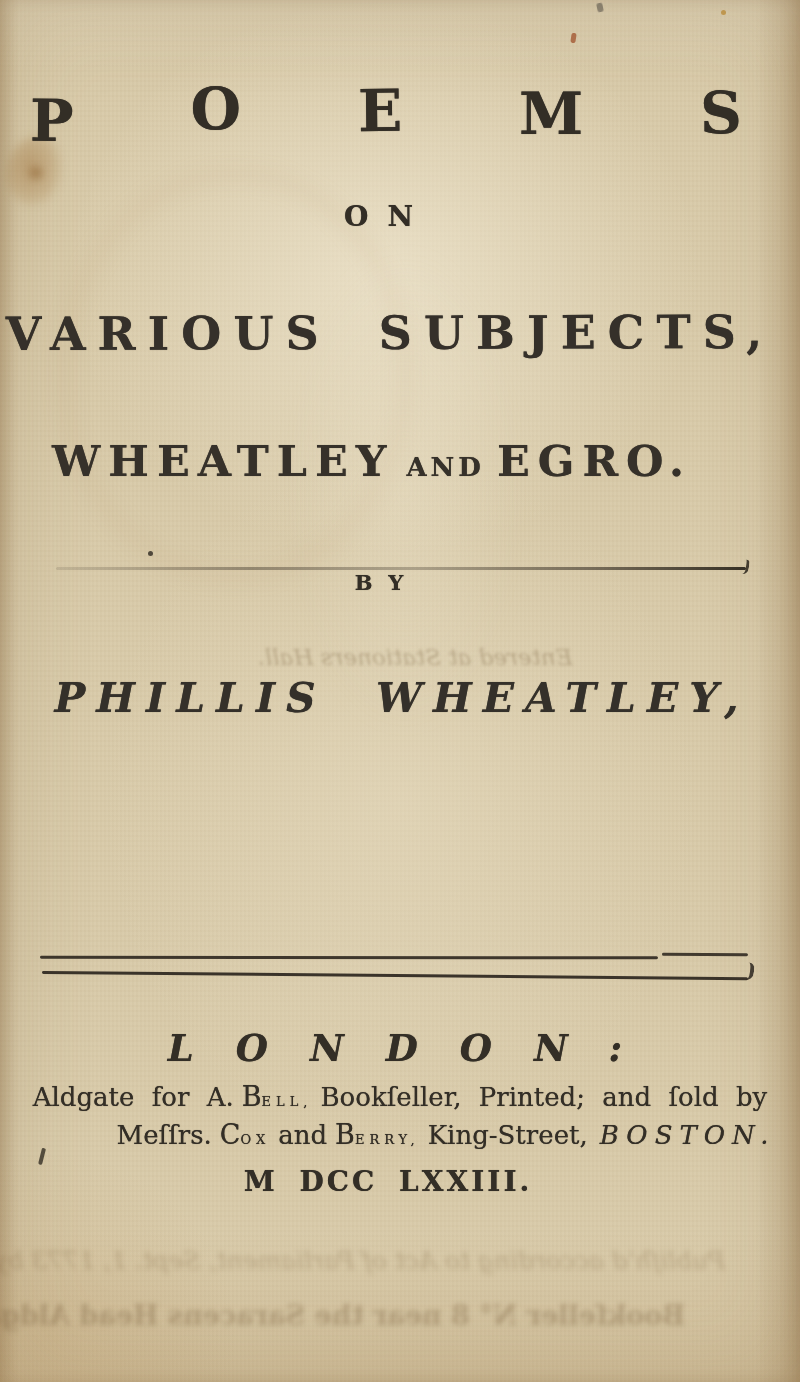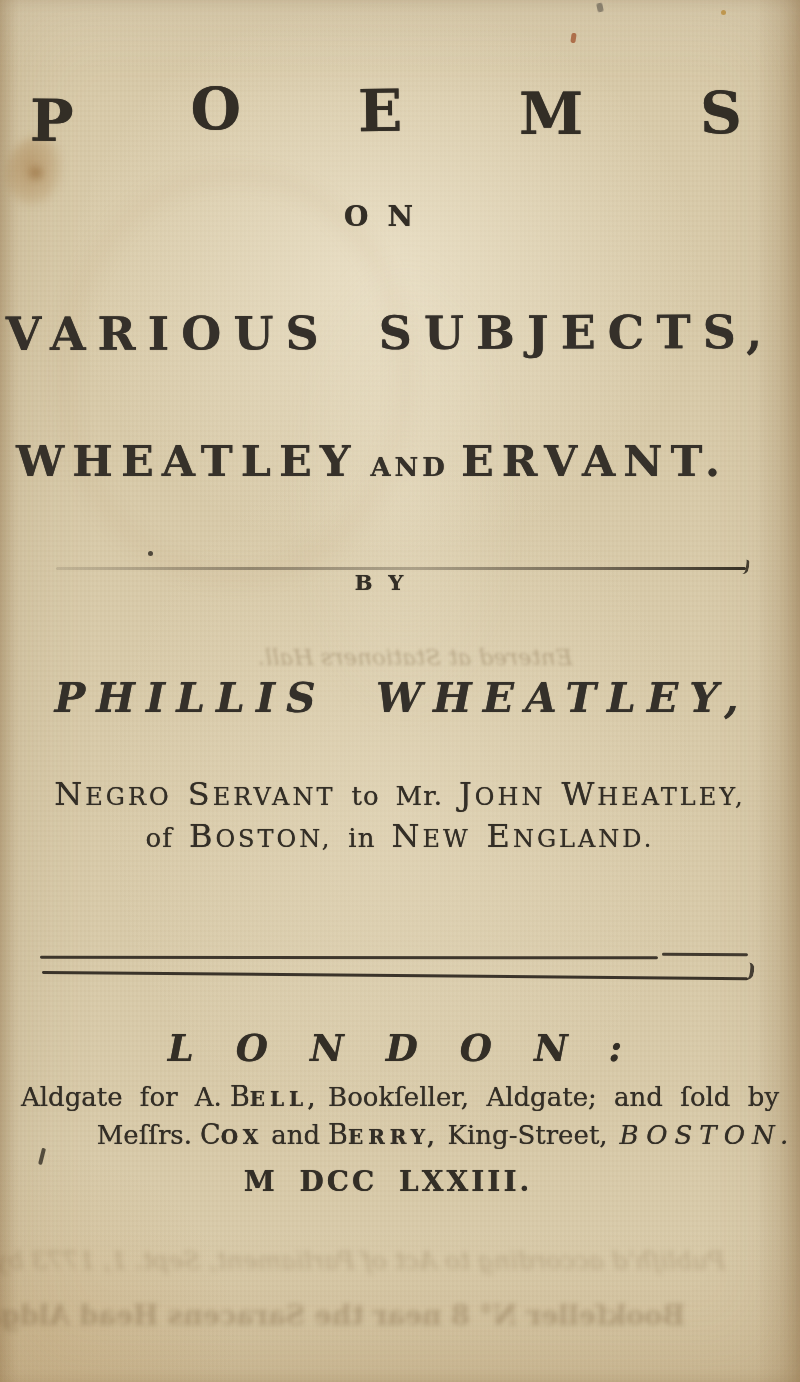--- a/index.html
+++ b/index.html
@@ -65,21 +65,21 @@
   .dbl-rule-top-seg{position:absolute;left:662px;top:953px;width:86px;height:3px;background:rgba(44,38,30,0.88);border-radius:2px;transform:rotate(0.4deg);}
   .dbl-rule-bottom{position:absolute;left:42px;top:971px;width:706px;height:3.4px;background:rgba(44,38,30,0.92);border-radius:2px;transform:rotate(0.5deg);transform-origin:left center;}
   .dbl-rule-curl{position:absolute;left:738px;top:962px;width:12px;height:18px;border-right:4px solid rgba(44,38,30,0.85);border-radius:0 6px 8px 0;transform:rotate(6deg);}
 
   
   .city-line{top:1030px;font-size:37px;font-style:italic;font-weight:bold;letter-spacing:42px;transform:translateX(16px);}
   .imp{font-size:26px;word-spacing:9px;}
   .imp-line1{top:1083px;}
   .imp-line2{top:1121px;word-spacing:6px;margin-left:46px;}
   .imp .cap{font-size:27px;}
-  .imp .sc{font-size:20px;letter-spacing:5px;font-weight:bold;}
+  .imp .sc{font-size:13px;letter-spacing:5px;}
   .imp .gap{margin-right:8px;}
   .imp .boston{font-style:italic;letter-spacing:7px;margin-left:4px;}
   .date-line{top:1168px;font-size:28px;font-weight:bold;letter-spacing:3px;word-spacing:9px;transform:translateX(-12px);}
 
   
   .ghost{position:absolute;white-space:nowrap;transform:scaleX(-1);color:rgba(112,88,52,0.32);filter:blur(1.6px);line-height:1;}
   .ghost-stationers{top:646px;left:210px;width:410px;font-size:23px;font-style:italic;text-align:center;}
   .ghost-verso1{top:1248px;left:85px;width:640px;font-size:25px;font-style:italic;text-align:center;filter:blur(2.4px);color:rgba(118,92,55,0.30);}
   .ghost-verso2{top:1302px;left:115px;width:570px;font-size:27px;font-weight:bold;text-align:center;filter:blur(2.6px);color:rgba(110,85,50,0.34);}
 
@@ -123,47 +123,41 @@
     <span class="title-letter">E</span>
     <span class="title-letter">M</span>
     <span class="title-letter">S</span>
   </div>
 
   <div class="line on-line ink">ON</div>
 
   <div class="line subjects-line ink">VARIOUS SUBJECTS,</div>
 
   <div class="line religious-line ink">
-    <span>WHEATLEY</span><span class="and-small">AND</span><span>ERVANT.</span>
+    <span>WHEATLEY</span><span class="and-small">AND</span><span>EGRO.</span>
   </div>
 
   <div class="by-rule"></div>
   <div class="by-rule-hook"></div>
   <div class="ink-dot-a"></div>
   <div class="line by-line ink">BY</div>
 
   <div class="line author-line ink">PHILLIS WHEATLEY,</div>
 
-  <div class="line ded ded-line1 ink">
-    <span class="word"><span class="cap">N</span><span class="sc">EGRO</span></span><span class="word"><span class="cap">S</span><span class="sc">ERVANT</span></span><span class="word lc">to</span><span class="word lc">Mr.</span><span class="word"><span class="cap">J</span><span class="sc">OHN</span></span><span class="word"><span class="cap">W</span><span class="sc">HEATLEY,</span></span>
-  </div>
 
-  <div class="line ded ded-line2 ink">
-    <span class="word lc">of</span><span class="word"><span class="cap">B</span><span class="sc">OSTON,</span></span><span class="word lc">in</span><span class="word"><span class="cap">N</span><span class="sc">EW</span></span><span class="word"><span class="cap">E</span><span class="sc">NGLAND.</span></span>
-  </div>
 
   <div class="dbl-rule-top"></div>
   <div class="dbl-rule-top-seg"></div>
   <div class="dbl-rule-bottom"></div>
   <div class="dbl-rule-curl"></div>
 
   <div class="line city-line ink">LONDON:</div>
 
   <div class="line imp imp-line1 ink">
-    <span class="gap">Aldgate for A.</span><span class="cap">B</span><span class="sc gap">ELL,</span><span>Bookſeller, Aldgate; and ſold by</span>
+    <span class="gap">Aldgate for A.</span><span class="cap">B</span><span class="sc gap">ELL,</span><span>Bookſeller, Printed; and ſold by</span>
   </div>
 
   <div class="line imp imp-line2 ink">
     <span class="gap">Meſſrs.</span><span class="cap">C</span><span class="sc gap">OX</span><span class="gap">and</span><span class="cap">B</span><span class="sc gap">ERRY,</span><span class="gap">King-Street,</span><span class="boston">BOSTON.</span>
   </div>
 
   <div class="line date-line ink">M DCC LXXIII.</div>
 
   <div class="pen-mark"></div>
 </div>

